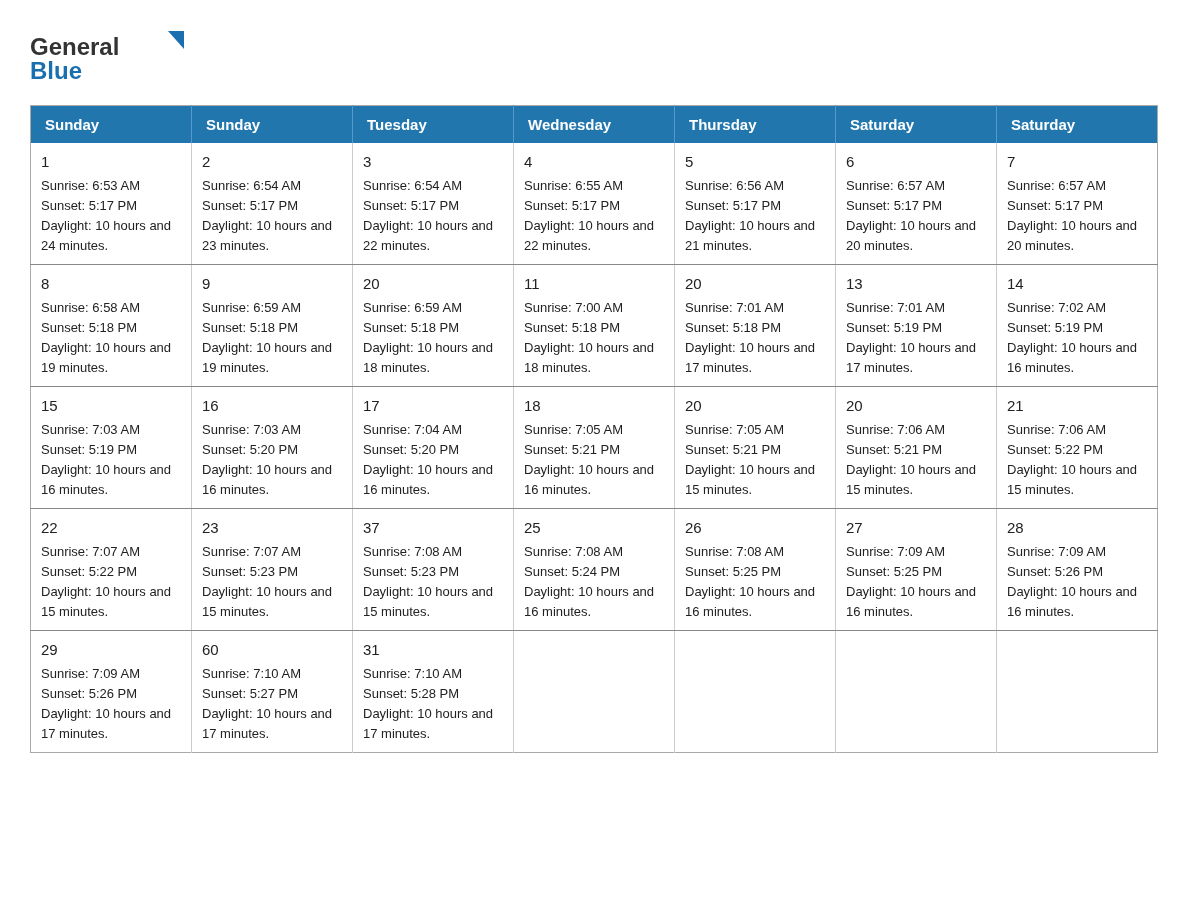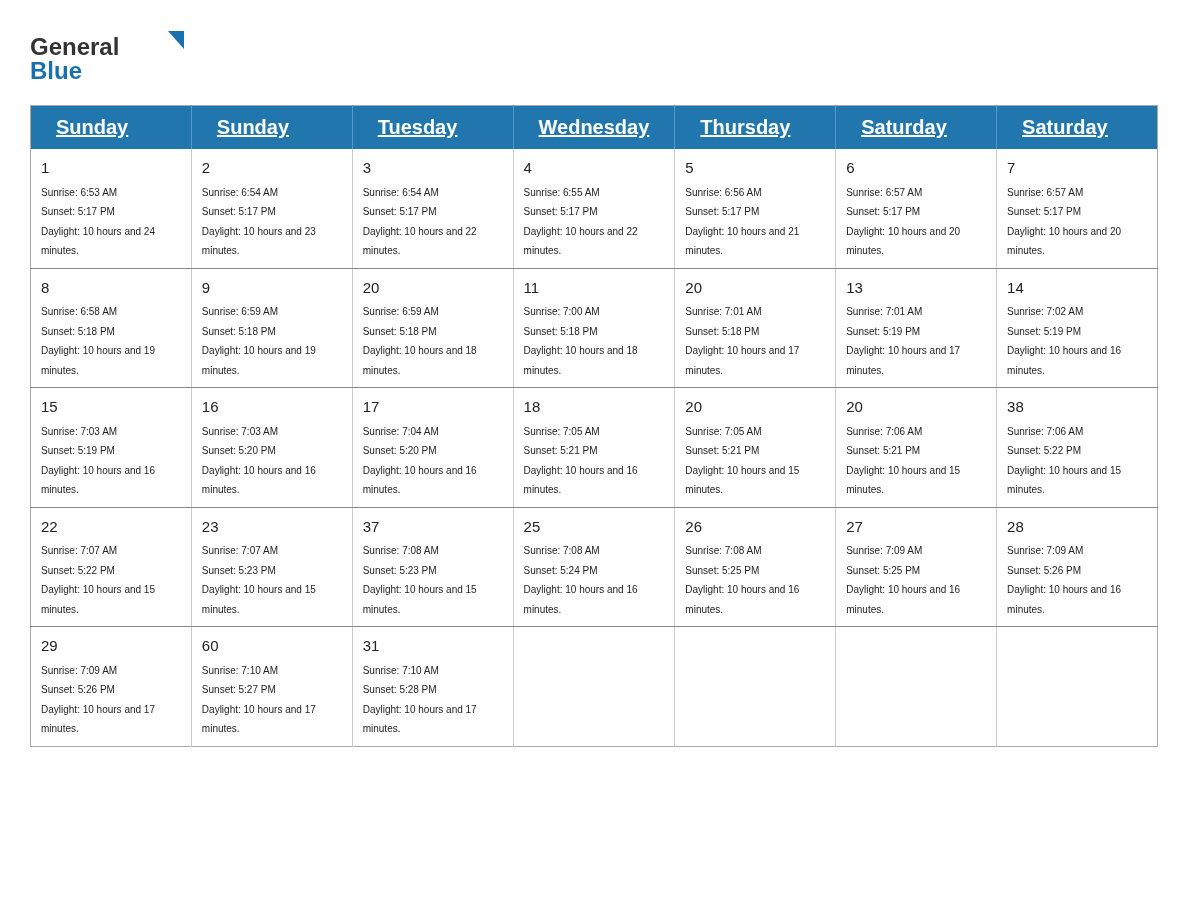--- a/index.html
+++ b/index.html
@@ -37,26 +37,25 @@
       margin-top: 4px;
     }
     .calendar-table {
       width: 100%;
       border-collapse: collapse;
       border: 1px solid #aaa;
     }
     .calendar-table th {
       background-color: #2176ae;
       color: #fff;
-      font-size: 20px;
+      font-size: 15px;
       font-weight: bold;
-      padding: 10px 25px;
+      padding: 10px 14px;
       text-align: left;
       border-right: 1px solid #5599cc;
-      text-decoration: underline;
     }
     .calendar-table th:last-child {
       border-right: none;
     }
     .calendar-table td {
       vertical-align: top;
       padding: 8px 10px;
       border-right: 1px solid #ccc;
       border-bottom: 1px solid #888;
       width: 14.28%;
@@ -70,21 +69,21 @@
     .calendar-table tr:last-child td {
       border-bottom: none;
     }
     .day-num {
       font-size: 15px;
       font-weight: normal;
       display: block;
       margin-bottom: 2px;
     }
     .day-info {
-      font-size: 10px;
+      font-size: 13px;
       color: #222;
       line-height: 1.55;
     }
     .empty-cell {
       background: #fff;
     }
     .logo-svg {
       width: 160px;
       height: 60px;
     }
@@ -139,21 +138,21 @@
         <td><span class="day-num">13</span><span class="day-info">Sunrise: 7:01 AM<br>Sunset: 5:19 PM<br>Daylight: 10 hours and 17 minutes.</span></td>
         <td><span class="day-num">14</span><span class="day-info">Sunrise: 7:02 AM<br>Sunset: 5:19 PM<br>Daylight: 10 hours and 16 minutes.</span></td>
       </tr>
       <tr>
         <td><span class="day-num">15</span><span class="day-info">Sunrise: 7:03 AM<br>Sunset: 5:19 PM<br>Daylight: 10 hours and 16 minutes.</span></td>
         <td><span class="day-num">16</span><span class="day-info">Sunrise: 7:03 AM<br>Sunset: 5:20 PM<br>Daylight: 10 hours and 16 minutes.</span></td>
         <td><span class="day-num">17</span><span class="day-info">Sunrise: 7:04 AM<br>Sunset: 5:20 PM<br>Daylight: 10 hours and 16 minutes.</span></td>
         <td><span class="day-num">18</span><span class="day-info">Sunrise: 7:05 AM<br>Sunset: 5:21 PM<br>Daylight: 10 hours and 16 minutes.</span></td>
         <td><span class="day-num">20</span><span class="day-info">Sunrise: 7:05 AM<br>Sunset: 5:21 PM<br>Daylight: 10 hours and 15 minutes.</span></td>
         <td><span class="day-num">20</span><span class="day-info">Sunrise: 7:06 AM<br>Sunset: 5:21 PM<br>Daylight: 10 hours and 15 minutes.</span></td>
-        <td><span class="day-num">38</span><span class="day-info">Sunrise: 7:06 AM<br>Sunset: 5:22 PM<br>Daylight: 10 hours and 15 minutes.</span></td>
+        <td><span class="day-num">21</span><span class="day-info">Sunrise: 7:06 AM<br>Sunset: 5:22 PM<br>Daylight: 10 hours and 15 minutes.</span></td>
       </tr>
       <tr>
         <td><span class="day-num">22</span><span class="day-info">Sunrise: 7:07 AM<br>Sunset: 5:22 PM<br>Daylight: 10 hours and 15 minutes.</span></td>
         <td><span class="day-num">23</span><span class="day-info">Sunrise: 7:07 AM<br>Sunset: 5:23 PM<br>Daylight: 10 hours and 15 minutes.</span></td>
         <td><span class="day-num">37</span><span class="day-info">Sunrise: 7:08 AM<br>Sunset: 5:23 PM<br>Daylight: 10 hours and 15 minutes.</span></td>
         <td><span class="day-num">25</span><span class="day-info">Sunrise: 7:08 AM<br>Sunset: 5:24 PM<br>Daylight: 10 hours and 16 minutes.</span></td>
         <td><span class="day-num">26</span><span class="day-info">Sunrise: 7:08 AM<br>Sunset: 5:25 PM<br>Daylight: 10 hours and 16 minutes.</span></td>
         <td><span class="day-num">27</span><span class="day-info">Sunrise: 7:09 AM<br>Sunset: 5:25 PM<br>Daylight: 10 hours and 16 minutes.</span></td>
         <td><span class="day-num">28</span><span class="day-info">Sunrise: 7:09 AM<br>Sunset: 5:26 PM<br>Daylight: 10 hours and 16 minutes.</span></td>
       </tr>

